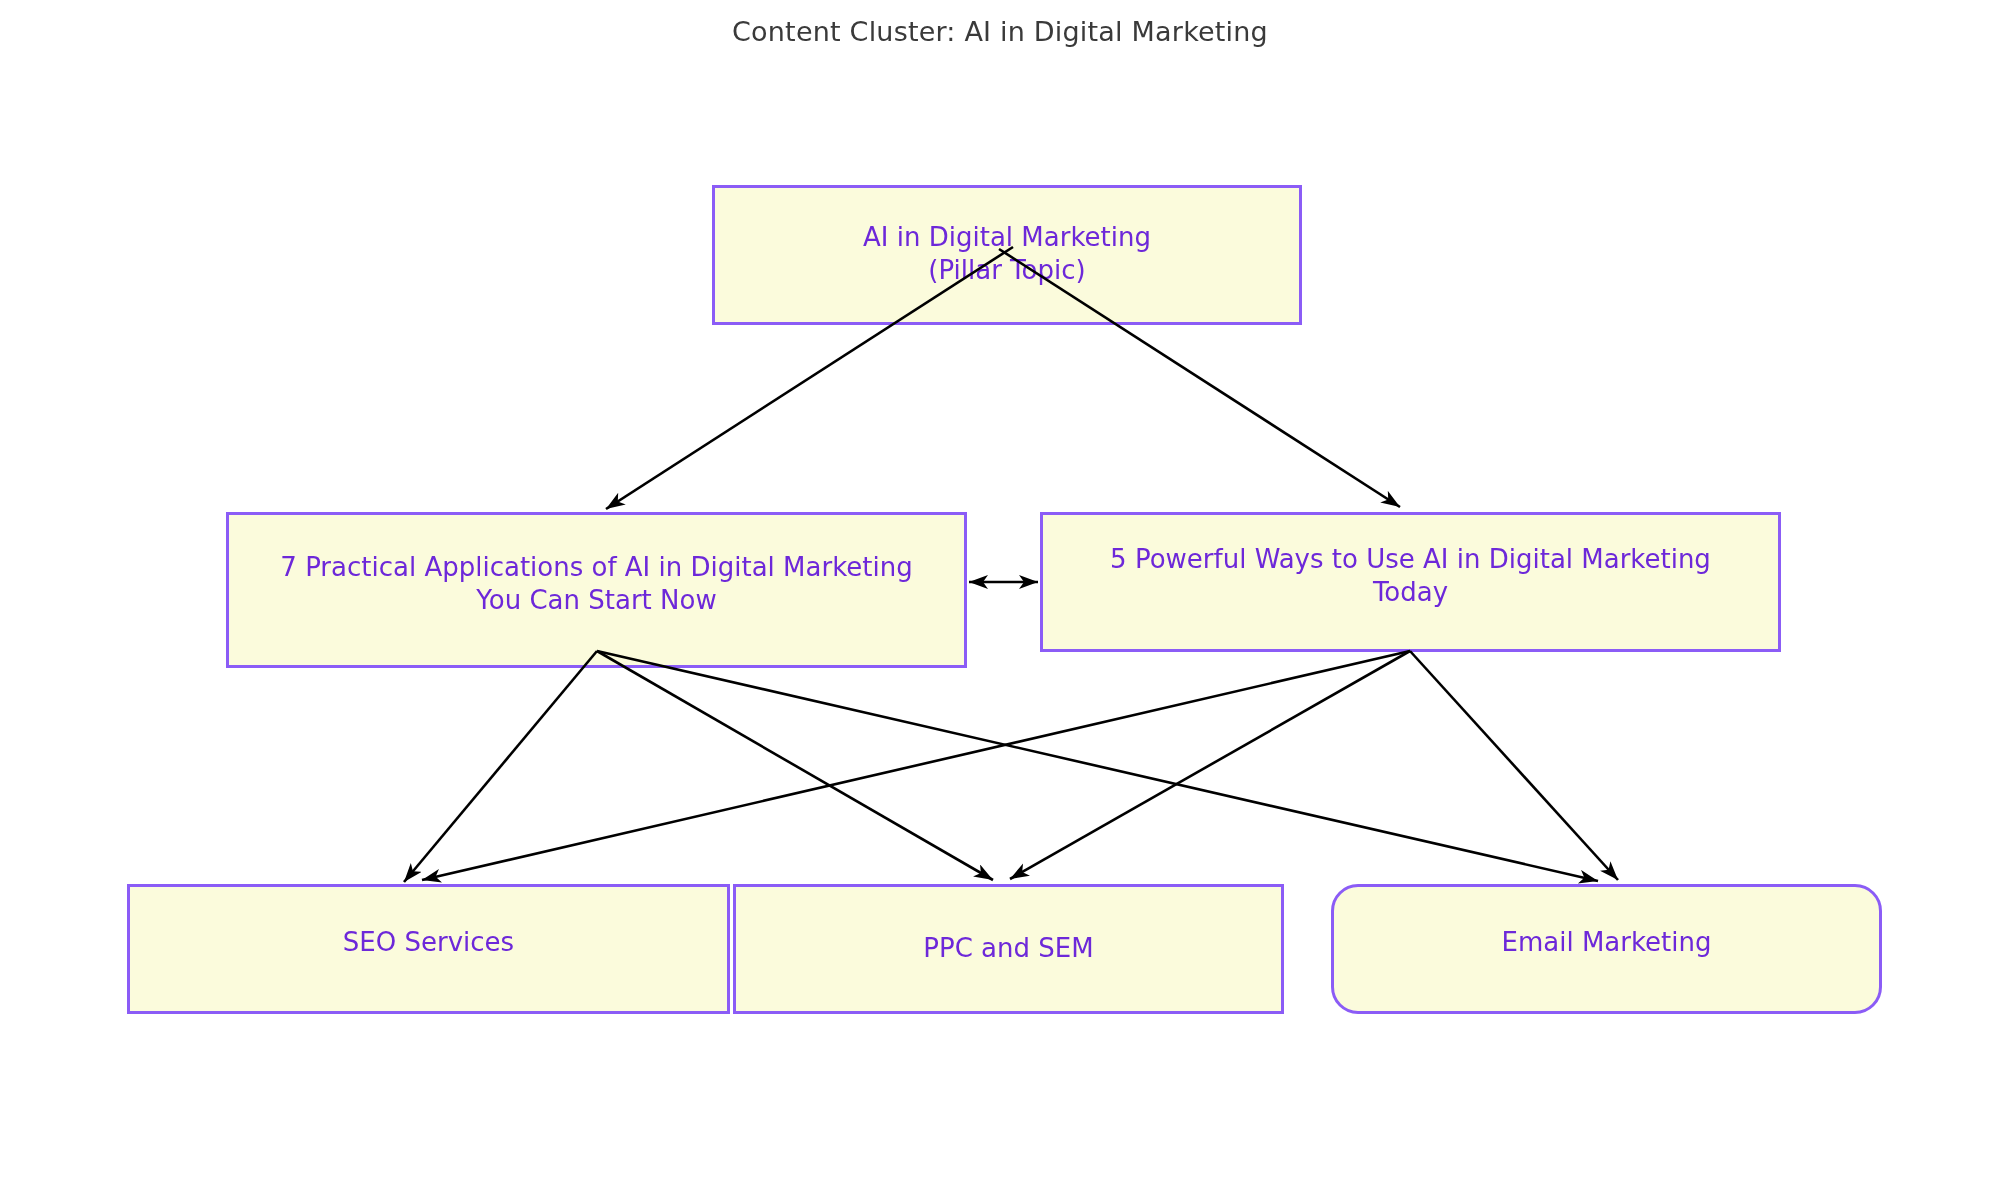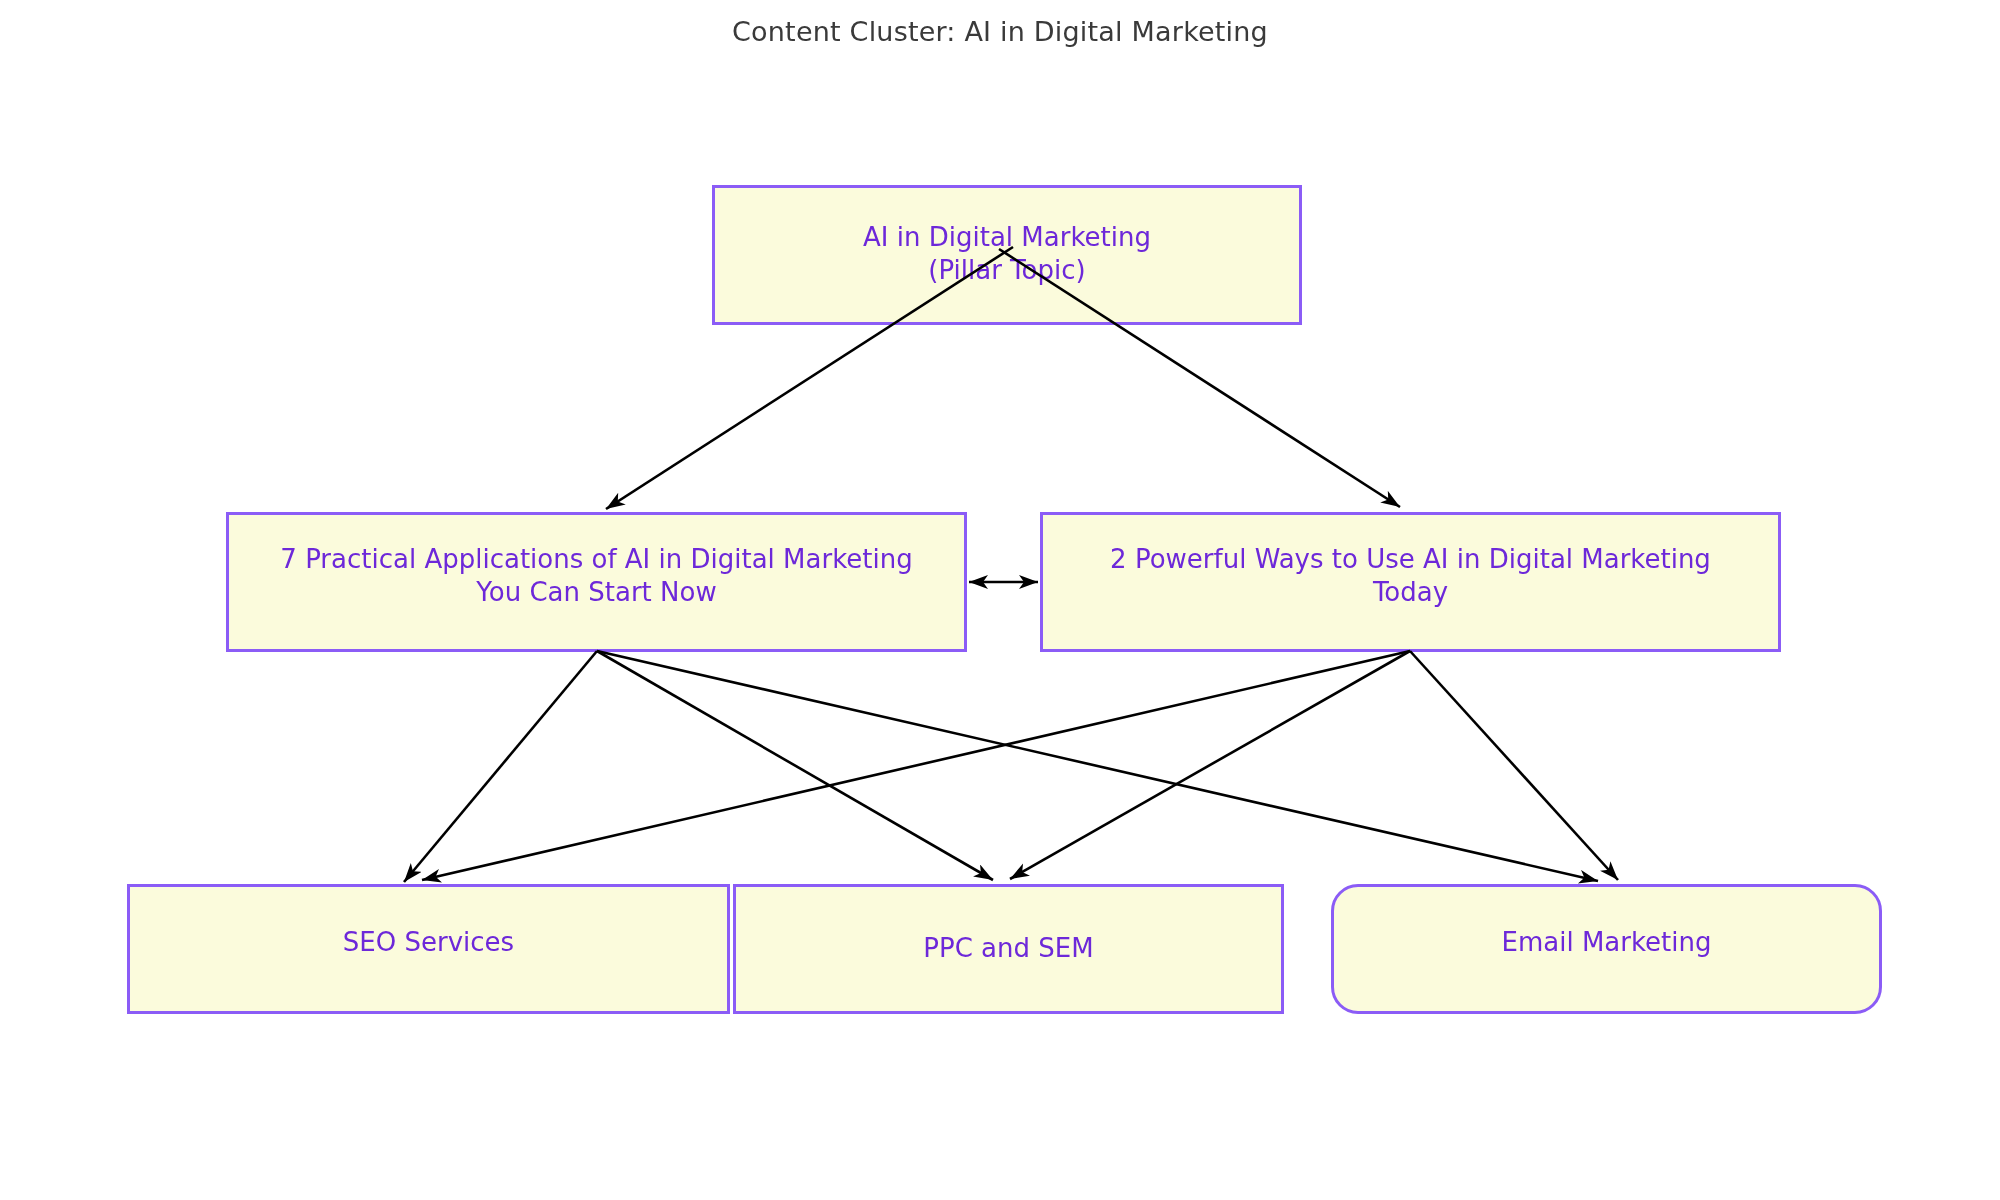--- a/index.html
+++ b/index.html
@@ -27,21 +27,21 @@
     align-items:center;
     justify-content:center;
     text-align:center;
     color:#6d28d9;
     font-size:26px;
     line-height:1.28;
     white-space:pre-line;
     z-index:1;
   }
   .node-pillar{left:712px;top:185px;width:590px;height:140px;padding-bottom:2px;}
-  .node-cluster-left{left:226px;top:512px;width:741px;height:140px;padding-bottom:12px;}
+  .node-cluster-left{left:226px;top:512px;width:741px;height:156px;padding-bottom:12px;}
   .node-cluster-right{left:1040px;top:512px;width:741px;height:140px;padding-bottom:12px;}
   .node-seo{left:127px;top:884px;width:603px;height:130px;padding-bottom:12px;}
   .node-ppc{left:733px;top:884px;width:551px;height:130px;}
   .node-email{left:1331px;top:884px;width:551px;height:130px;padding-bottom:12px;border-radius:27px;}
   .edges-overlay{
     position:absolute;
     left:0;top:0;width:2000px;height:1200px;
     z-index:5;
     pointer-events:none;
   }
@@ -57,21 +57,21 @@
 <div class="canvas">
 
   <div class="diagram-title">Content Cluster: AI in Digital Marketing</div>
 
   <div class="node node-pillar">AI in Digital Marketing
 (Pillar Topic)</div>
 
   <div class="node node-cluster-left">7 Practical Applications of AI in Digital Marketing
 You Can Start Now</div>
 
-  <div class="node node-cluster-right">2 Powerful Ways to Use AI in Digital Marketing
+  <div class="node node-cluster-right">5 Powerful Ways to Use AI in Digital Marketing
 Today</div>
 
   <div class="node node-seo">SEO Services</div>
 
   <div class="node node-ppc">PPC and SEM</div>
 
   <div class="node node-email">Email Marketing</div>
 
   <svg class="edges-overlay" width="2000" height="1200" viewBox="0 0 2000 1200" xmlns="http://www.w3.org/2000/svg">
     <defs>

